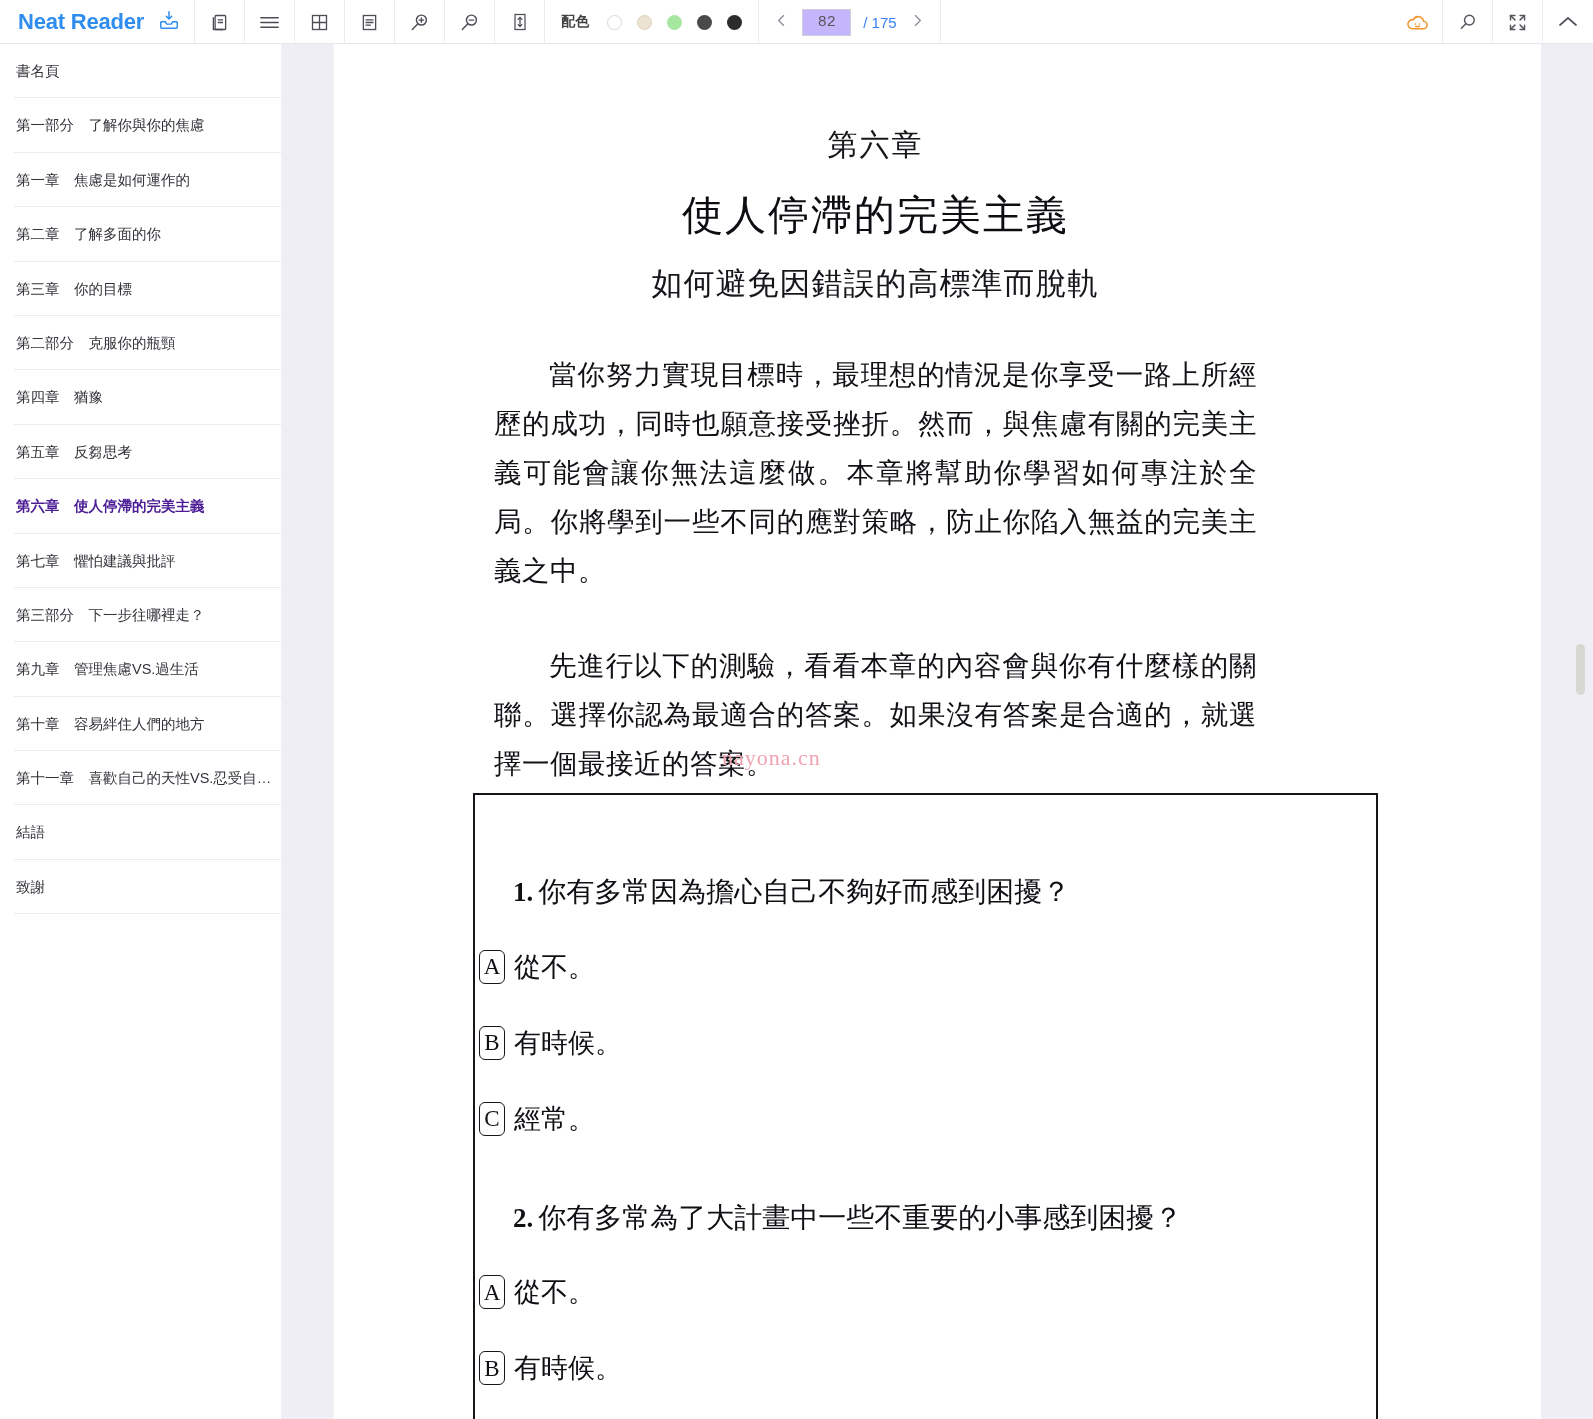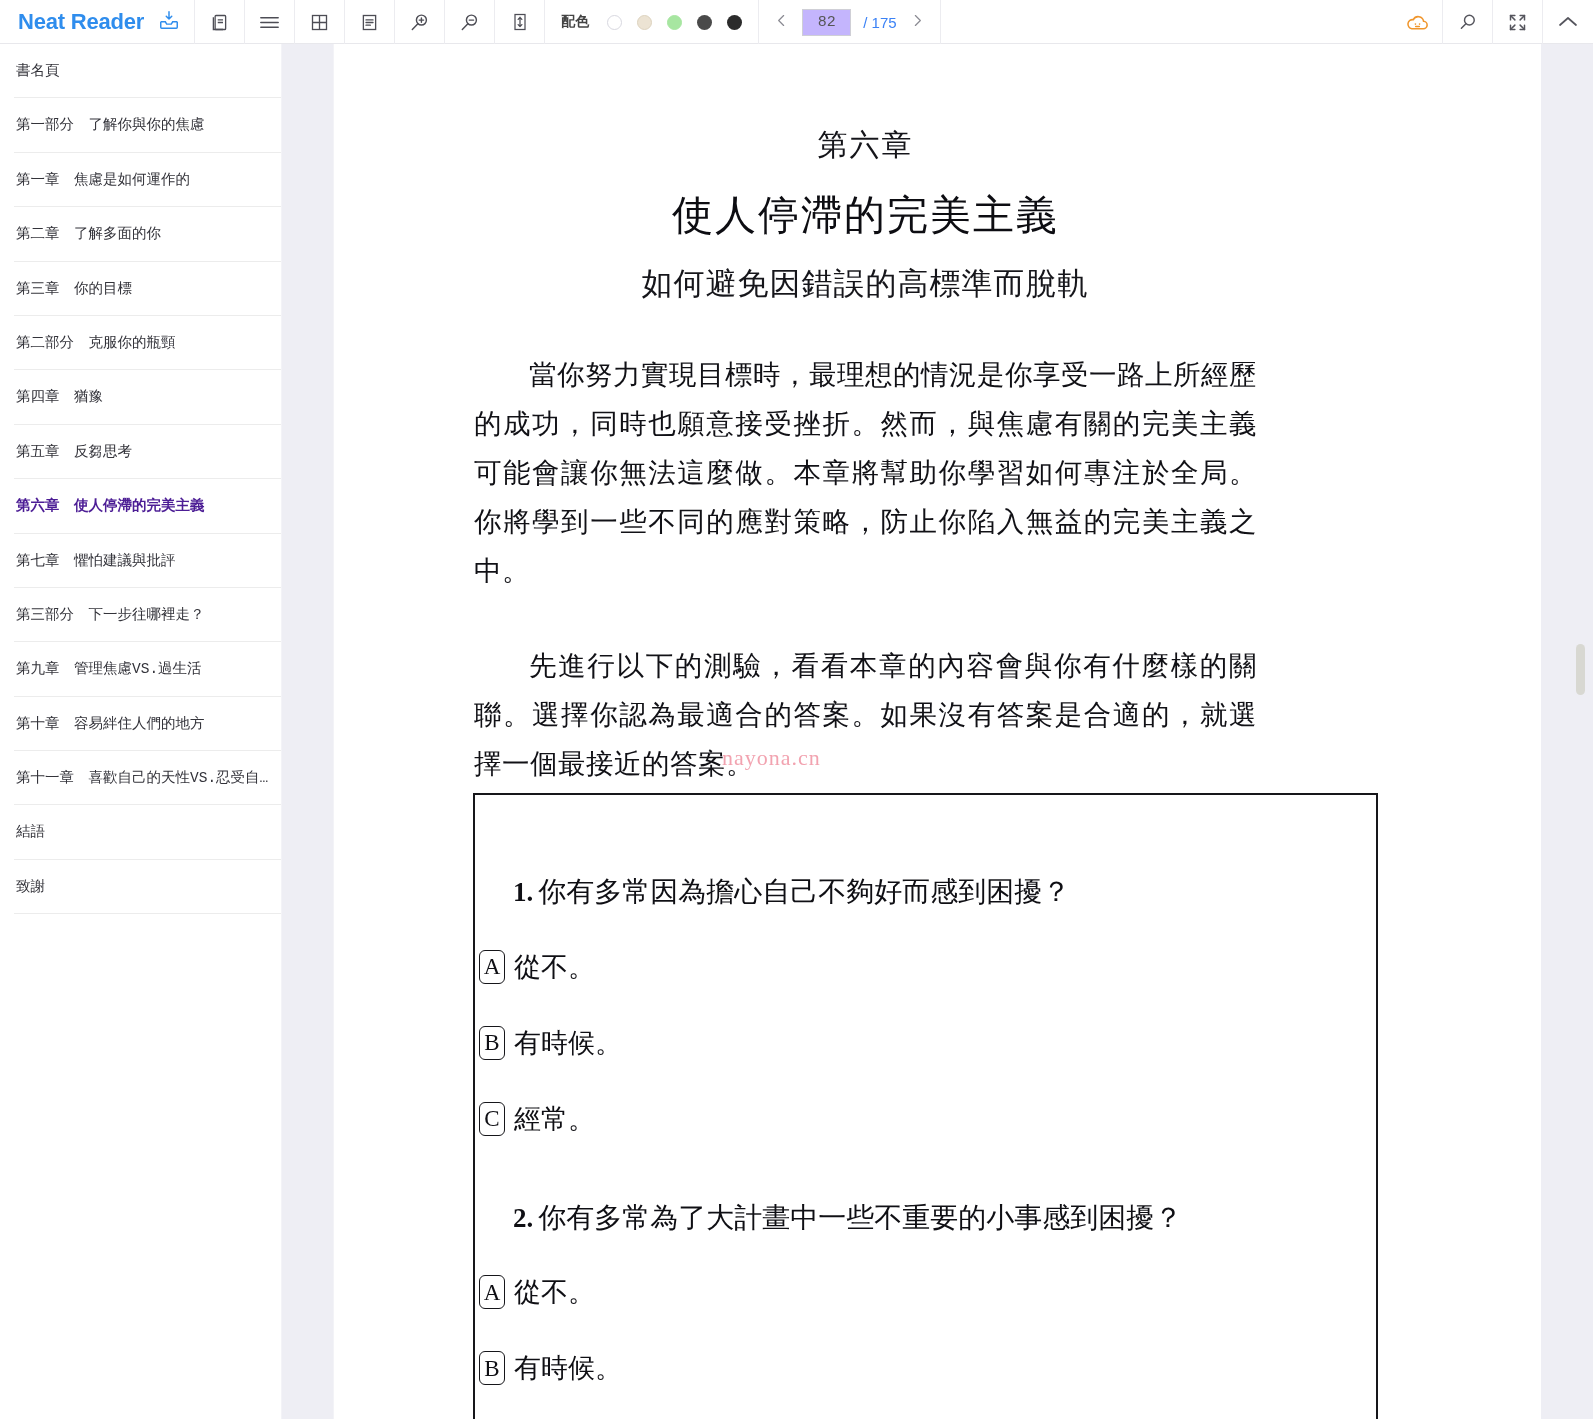--- a/index.html
+++ b/index.html
@@ -50,21 +50,20 @@
   #page-total { font-size: 15px; color: #3b82f6; white-space: nowrap; }
 
   #toolbar-spacer { flex: 1 1 auto; border-right: 1px solid #ececf0; }
 
   
   #sidebar {
     position: absolute; top: 44px; left: 0;
     width: 338px; height: 1375px;
     background: #ffffff;
     overflow: hidden;
-    font-family: Liberation Mono, monospace;
   }
   #toc-list { padding: 0 14px; margin: 0; list-style: none; }
   .toc-item {
     border-bottom: 1px solid #ececec;
     padding: 19px 2px 17px 2px;
     font-size: 14.5px;
     color: #33333a;
     line-height: 1.2;
     white-space: nowrap;
     overflow: hidden;
@@ -82,21 +81,21 @@
     border-right: 1px solid #f3f3f7;
   }
 
   
   #page {
     position: absolute; top: 44px; left: 334px;
     width: 1207px; height: 1375px;
     background: #ffffff;
     overflow: hidden;
   }
-  #page-inner { position: relative; width: 1063px; }
+  #page-inner { position: relative; width: 1063px; padding-left: 20px; }
 
   .chap-num {
     text-align: center; font-size: 30px; color: #15151a;
     margin: 81px 0 0 0; font-family: "Liberation Serif", serif;
     letter-spacing: 2px;
   }
   .chap-title {
     text-align: center; font-size: 41px; color: #0d0d12;
     margin: 22px 0 0 0; font-family: "Liberation Serif", serif;
     letter-spacing: 2px;

